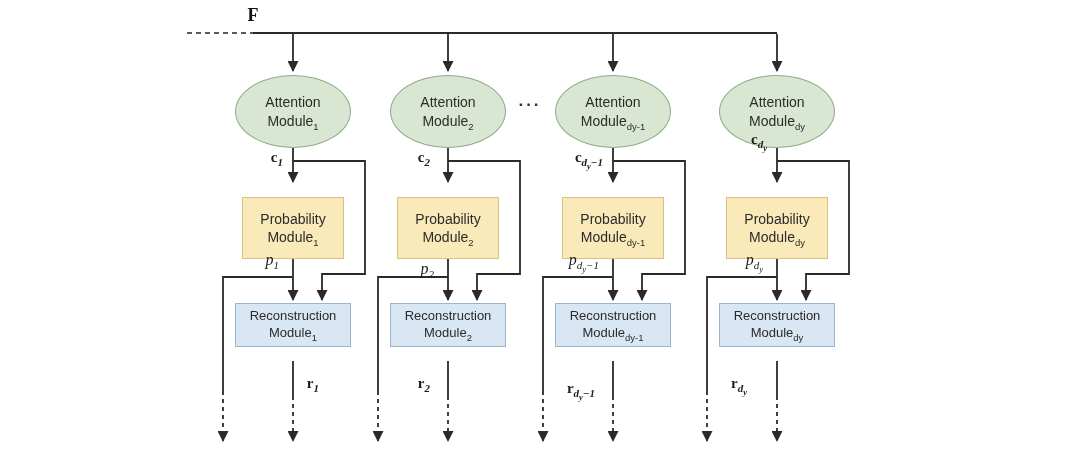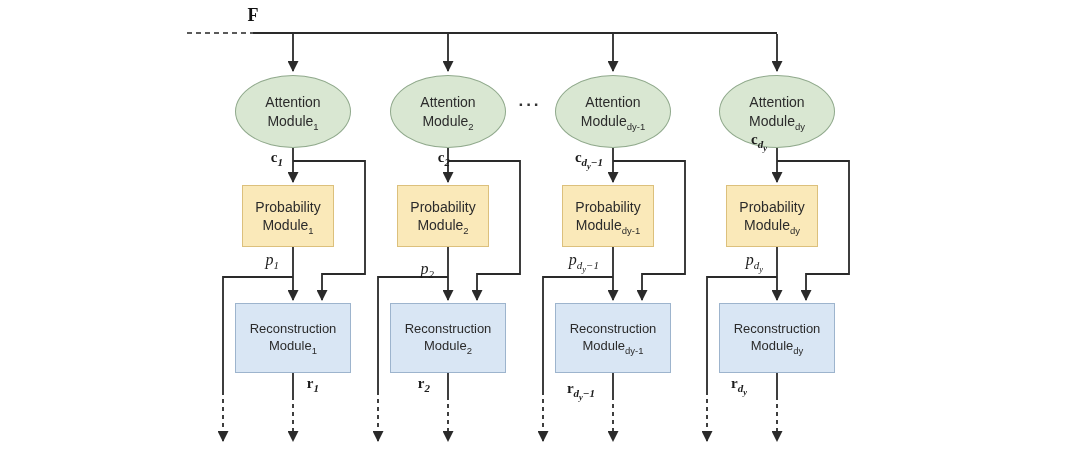--- a/index.html
+++ b/index.html
@@ -16,25 +16,25 @@
   .node{
     position:absolute;display:flex;flex-direction:column;align-items:center;justify-content:center;
     text-align:center;line-height:1.3;font-size:14px;box-sizing:border-box;
   }
   .node sub{font-size:9.5px;line-height:0;}
   .ellipse{
     top:75px;width:116px;height:73px;border-radius:50%;
     background:var(--attention-fill,#d9e7d2);border:1.6px solid var(--attention-border,#90a98c);
   }
   .prob{
-    top:185px;width:92px;height:62px;
+    top:197px;width:102px;height:62px;
     background:var(--probability-fill,#fae9b9);border:1.6px solid var(--probability-border,#dcc07c);
   }
   .recon{
-    top:303px;width:116px;height:70px;font-size:13px;
+    top:303px;width:116px;height:44px;font-size:13px;
     background:var(--reconstruction-fill,#d9e6f4);border:1.6px solid var(--reconstruction-border,#9db4cd);
   }
 
   .math{
     position:absolute;font-family:"Liberation Serif", serif;font-size:15px;color:#1c1c1c;
     white-space:nowrap;text-align:right;
   }
   .math.bold{font-weight:bold;}
   .math.italic{font-style:italic;font-size:16px;text-align:center;}
   .math sub{font-size:11px;line-height:0;font-style:italic;}
@@ -127,21 +127,21 @@
   <div class="node recon" style="left:235px">
     <div>Reconstruction</div>
     <div><span>Module</span><sub>1</sub></div>
   </div>
   <span class="math bold" style="right:761px;top:375px"><span>r</span><sub><span>1</span><sub></sub><span></span></sub></span>
 
   <div class="node ellipse" style="left:390px">
     <div>Attention</div>
     <div><span>Module</span><sub>2</sub></div>
   </div>
-  <span class="math bold" style="right:630px;top:149px"><span>c</span><sub><span>2</span><sub></sub><span></span></sub></span>
+  <span class="math bold" style="right:650px;top:149px"><span>c</span><sub><span>2</span><sub></sub><span></span></sub></span>
   <div class="node prob" style="left:397px">
     <div>Probability</div>
     <div><span>Module</span><sub>2</sub></div>
   </div>
   <span class="math italic" style="right:646px;top:260px"><span>p</span><sub><span>2</span><sub></sub><span></span></sub></span>
   <div class="node recon" style="left:390px">
     <div>Reconstruction</div>
     <div><span>Module</span><sub>2</sub></div>
   </div>
   <span class="math bold" style="right:650px;top:375px"><span>r</span><sub><span>2</span><sub></sub><span></span></sub></span>

